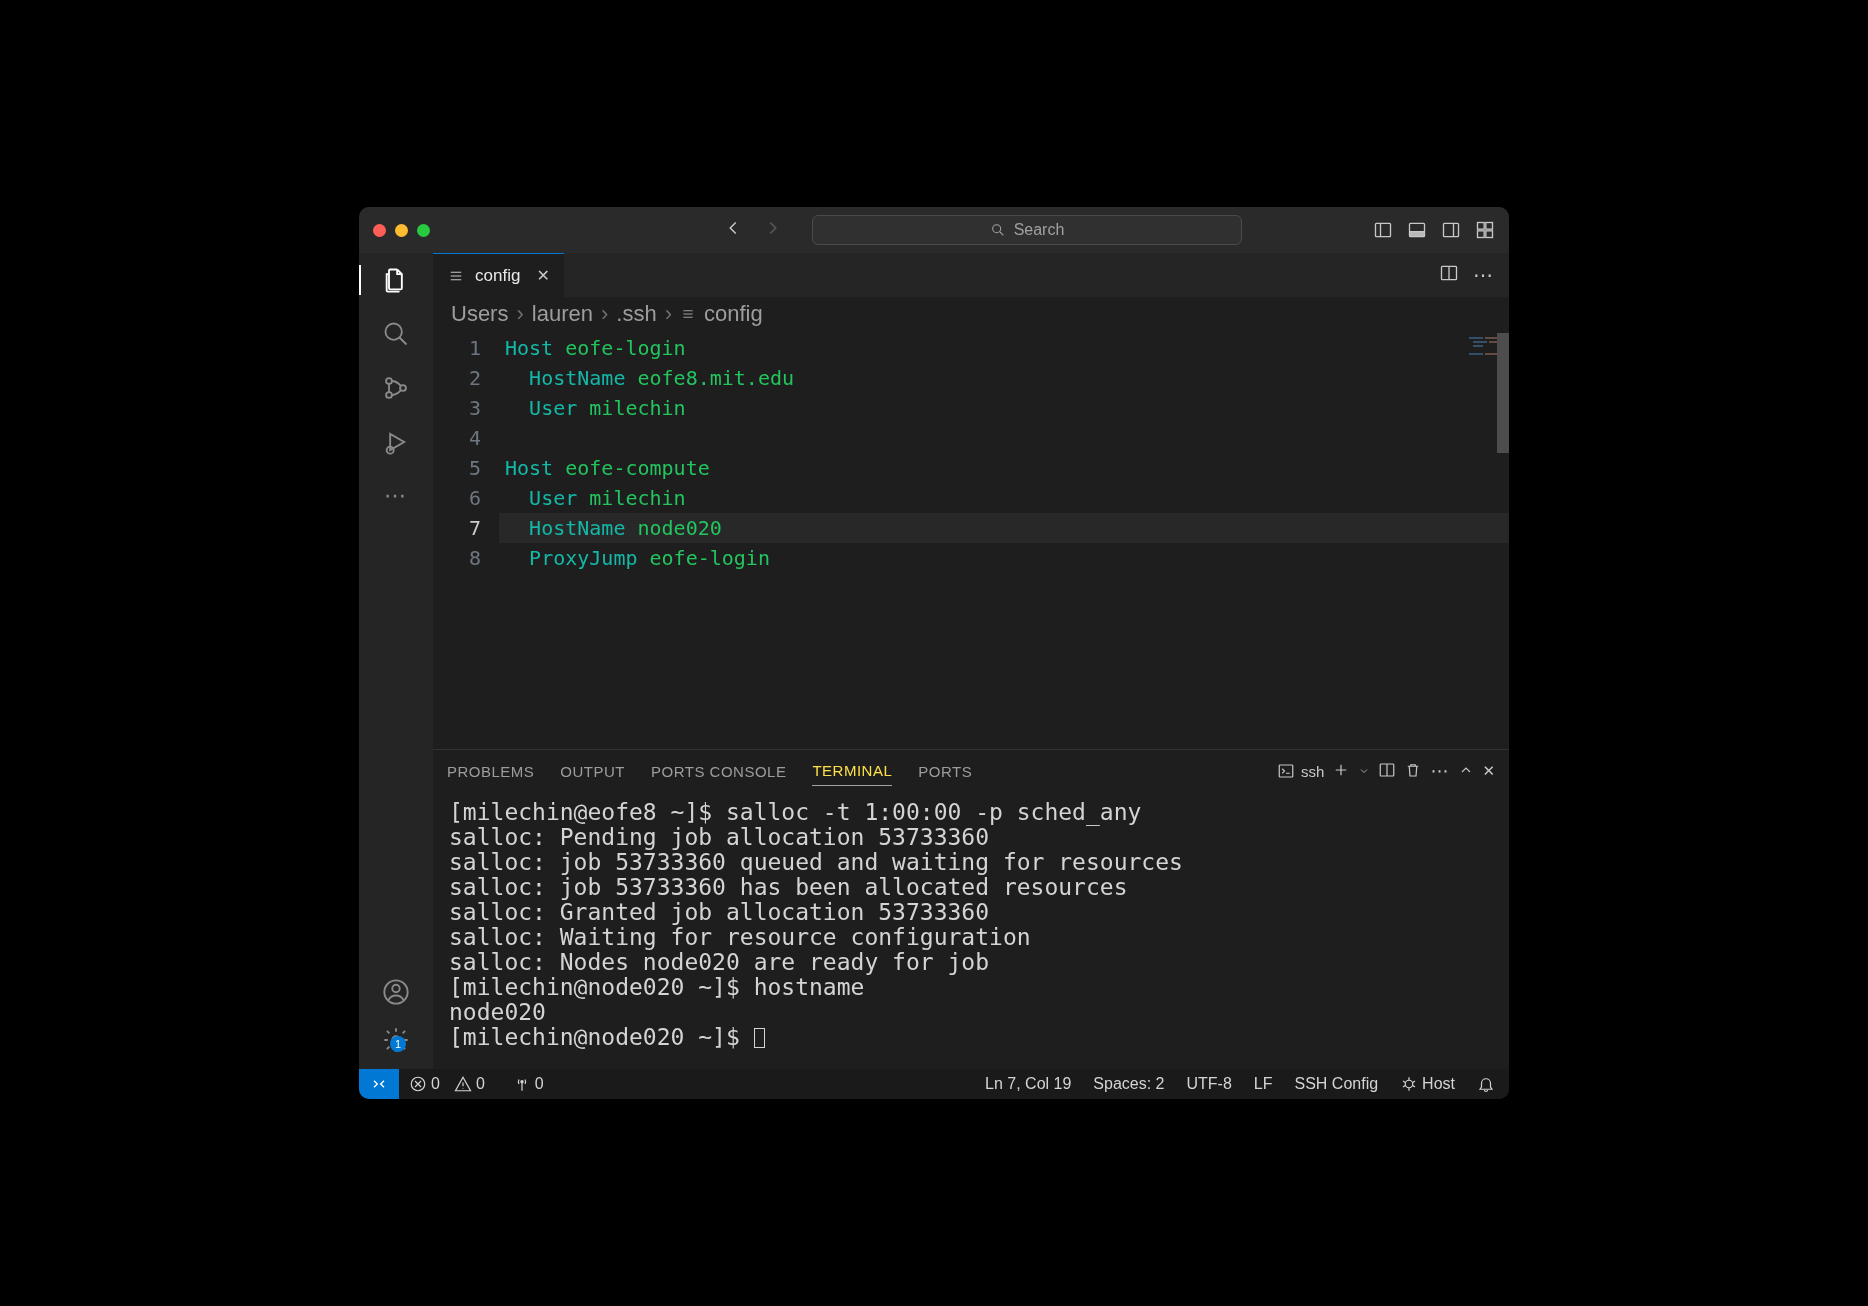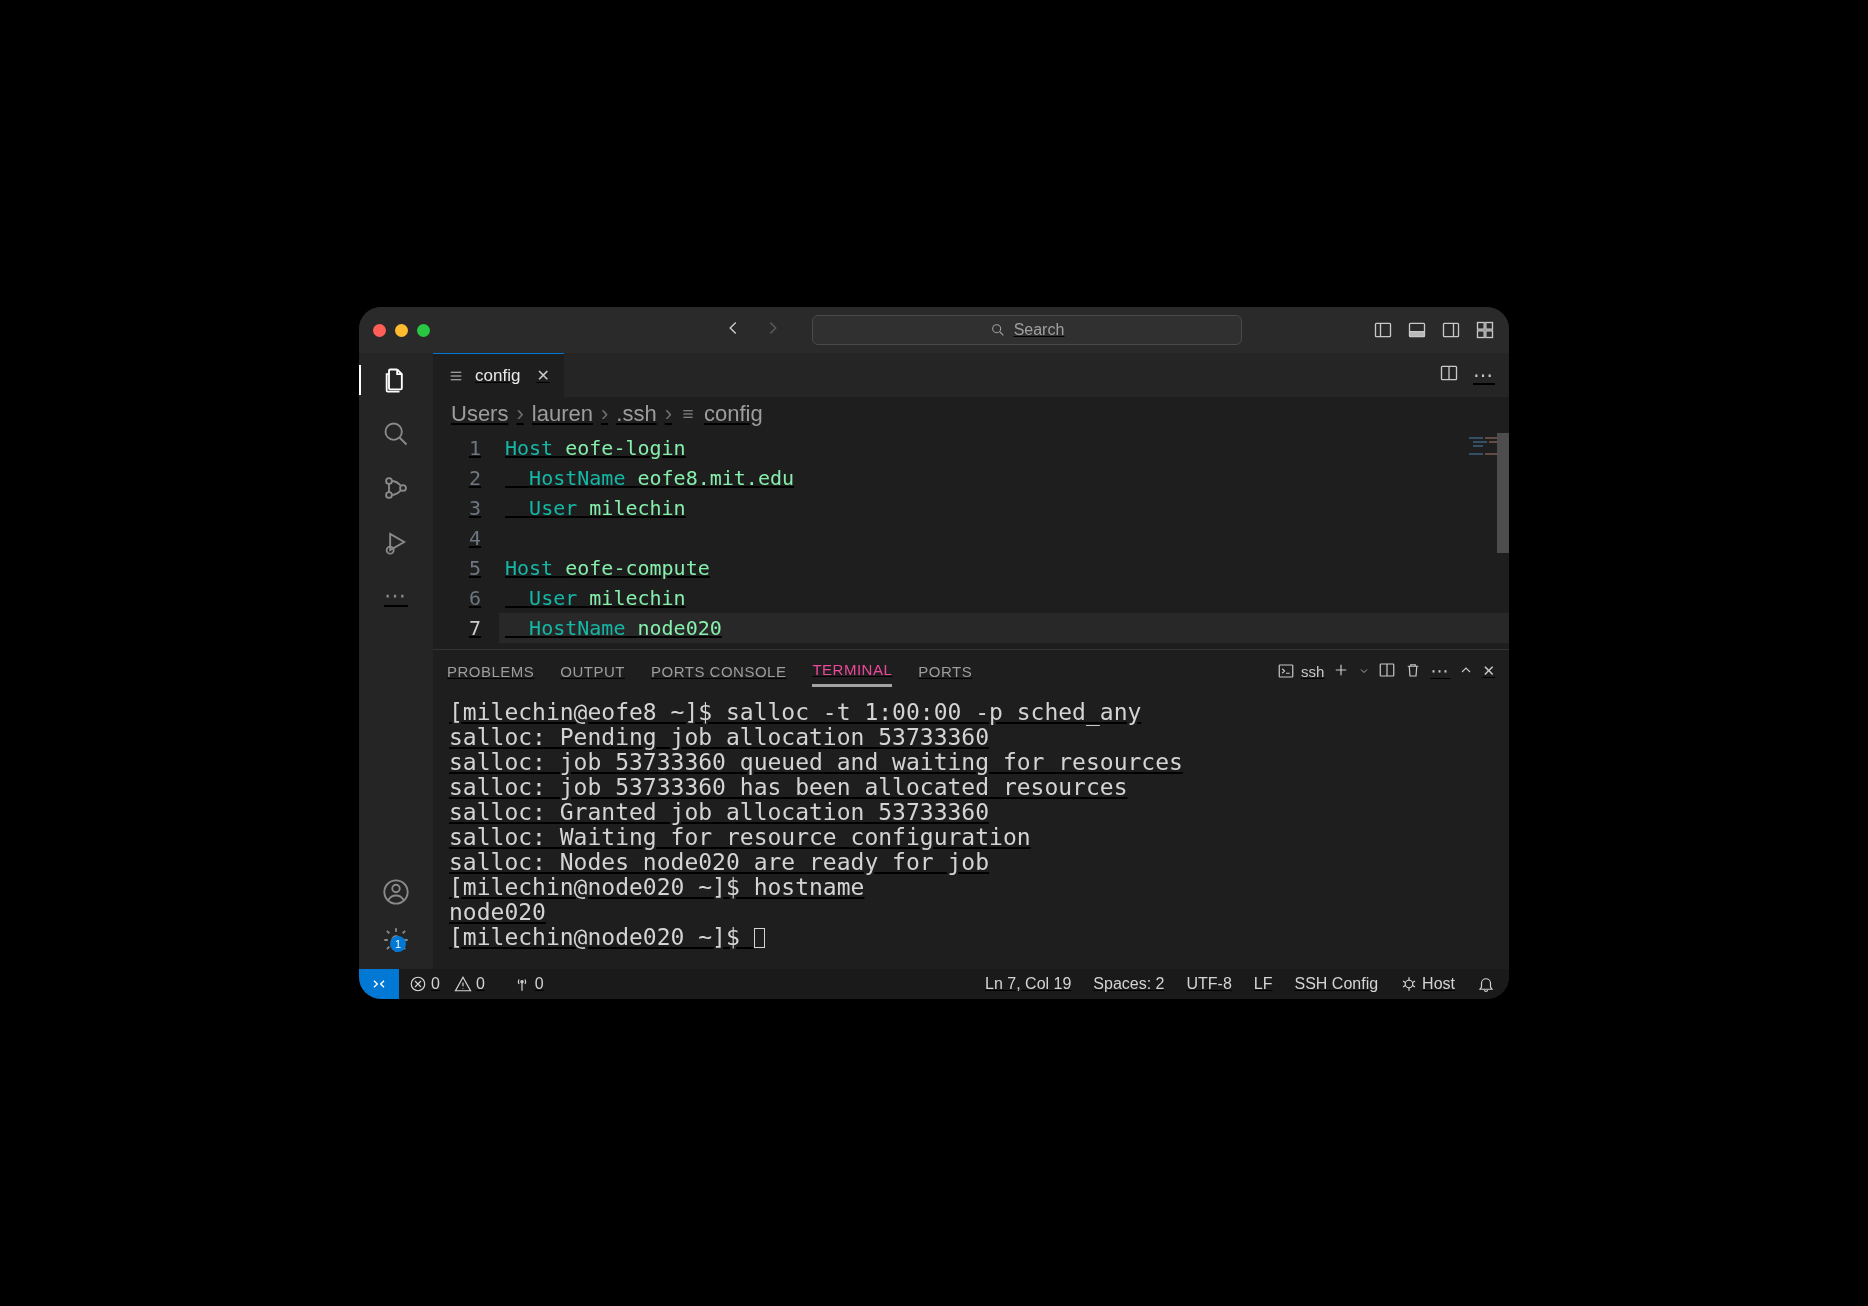--- a/index.html
+++ b/index.html
@@ -7,28 +7,27 @@
     background: #000;
     width: 1868px;
     height: 1306px;
     display: flex;
     align-items: center;
     justify-content: center;
     font-family: -apple-system, "SF Pro Text", "Segoe UI", sans-serif;
   }
   .window {
     width: 1150px;
-    height: 692px;
+    height: 892px;
     background: #1e1e1e;
-    border-radius: 22px;
+    border-radius: 10px;
     display: flex;
     flex-direction: column;
     overflow: hidden;
     box-shadow: 0 8px 40px rgba(0,0,0,.6);
-    text-decoration: underline;
   }
   
   .titlebar {
     height: 46px;
     background: #2a2a2a;
     display: flex;
     align-items: center;
     padding: 0 14px;
     gap: 10px;
     -webkit-app-region: drag;
@@ -121,21 +120,21 @@
     color:#6e7681;
     padding-right:18px;
     user-select:none;
   }
   .code { flex:1; color:#d4d4d4; position:relative; }
   .line { white-space:pre; height:30px; padding-left:6px; }
   .line.current { background:#2a2a2acc; }
   .gutter .g { height:30px; }
   .gutter .g.current { color:#cccccc; }
   .kw { color:#14b8a6; }
-  .val { color:#86efac; }
+  .val { color:#22c55e; }
 
   .minimap {
     position:absolute;
     top:2px; right:0;
     width:50px; height:50px;
     opacity:.4;
     background:
       linear-gradient(#569cd6,#569cd6) 10px 2px/14px 2px no-repeat,
       linear-gradient(#ce9178,#ce9178) 26px 2px/16px 2px no-repeat,
       linear-gradient(#569cd6,#569cd6) 14px 6px/14px 2px no-repeat,
@@ -155,21 +154,21 @@
   }
   .panel-tabs {
     height:42px;
     display:flex; align-items:center;
     padding:0 14px;
     gap:26px;
     color:#9d9d9d;
     font-size:15px;
   }
   .panel-tabs .pt { padding:6px 0; letter-spacing:.5px; }
-  .panel-tabs .pt.active { color:#ec4899; border-bottom:3px solid #a3a3a3; }
+  .panel-tabs .pt.active { color:#fde047; border-bottom:1px solid #a3a3a3; }
   .panel-tabs .pt-right { margin-left:auto; display:flex; align-items:center; gap:8px; color:#c8c8c8; }
   .ssh-badge { display:flex; align-items:center; gap:6px; font-family:inherit; font-size:15px; }
 
   .terminal {
     flex:1;
     padding: 8px 16px;
     font-family: "SF Mono", Menlo, Consolas, monospace;
     font-size:23px;
     line-height:25px;
     color:#d4d4d4;

